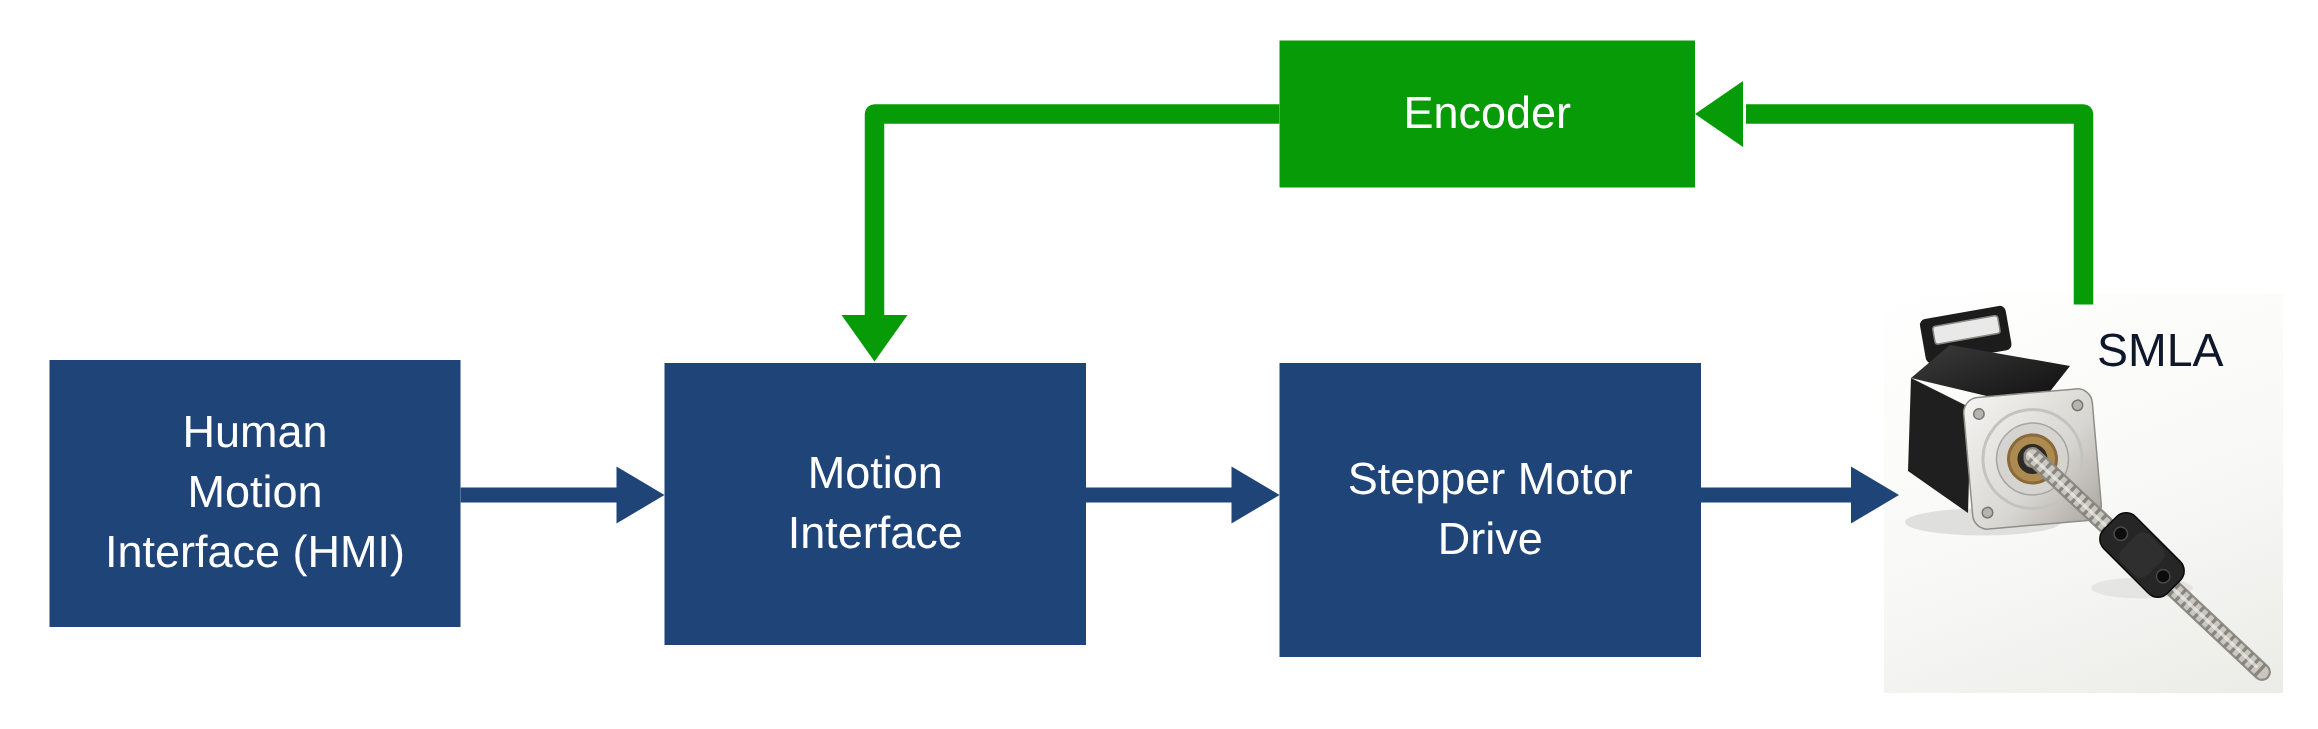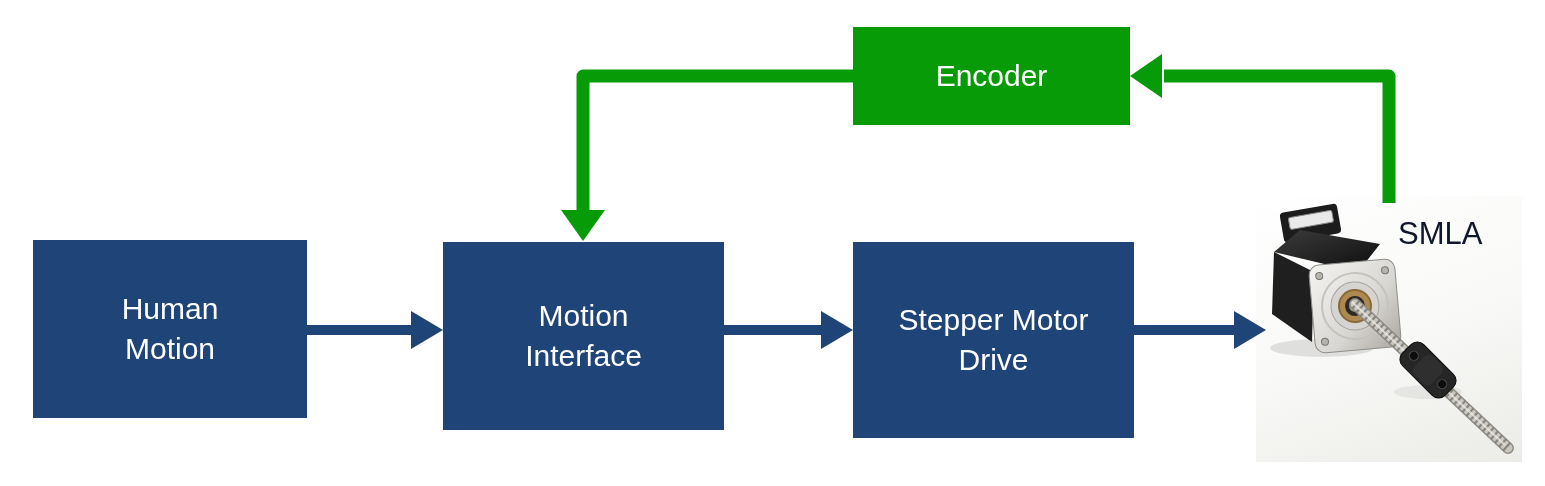--- a/index.html
+++ b/index.html
@@ -114,20 +114,21 @@
         <circle cx="-20" cy="0" r="4.5" fill="#0c0c0c" stroke="#4a4a4a"></circle>
         <circle cx="20" cy="0" r="4.5" fill="#0c0c0c" stroke="#4a4a4a"></circle>
         <rect x="-12" y="-13" width="24" height="26" rx="6" fill="#2f2f2f"></rect>
       </g>
     </svg>
   </div>
 
   <div class="box" id="box-hmi">
     <div class="bline">Human</div>
     <div class="bline">Motion</div>
+    <div class="bline">Interface (HMI)</div>
   </div>
 
   <div class="box" id="box-mc">
     <div class="bline">Motion</div>
     <div class="bline">Interface</div>
   </div>
 
   <div class="box" id="box-smd">
     <div class="bline">Stepper Motor</div>
     <div class="bline">Drive</div>

